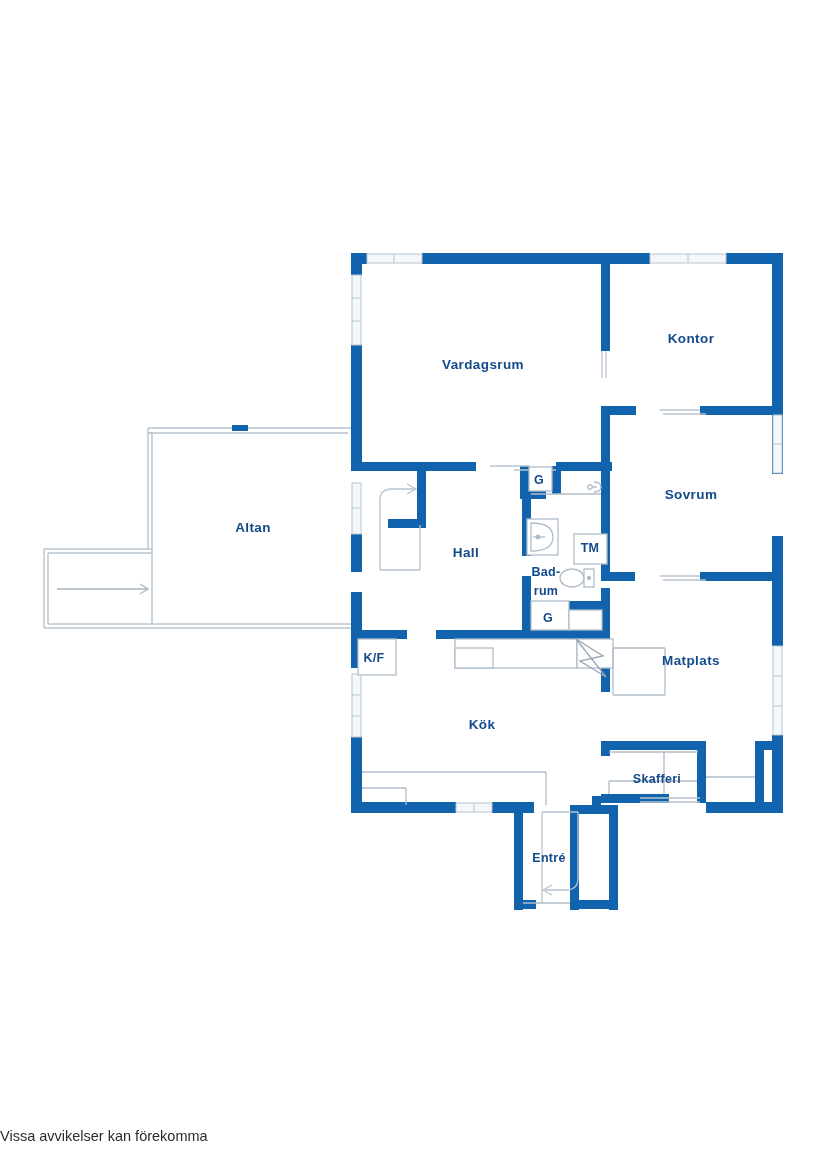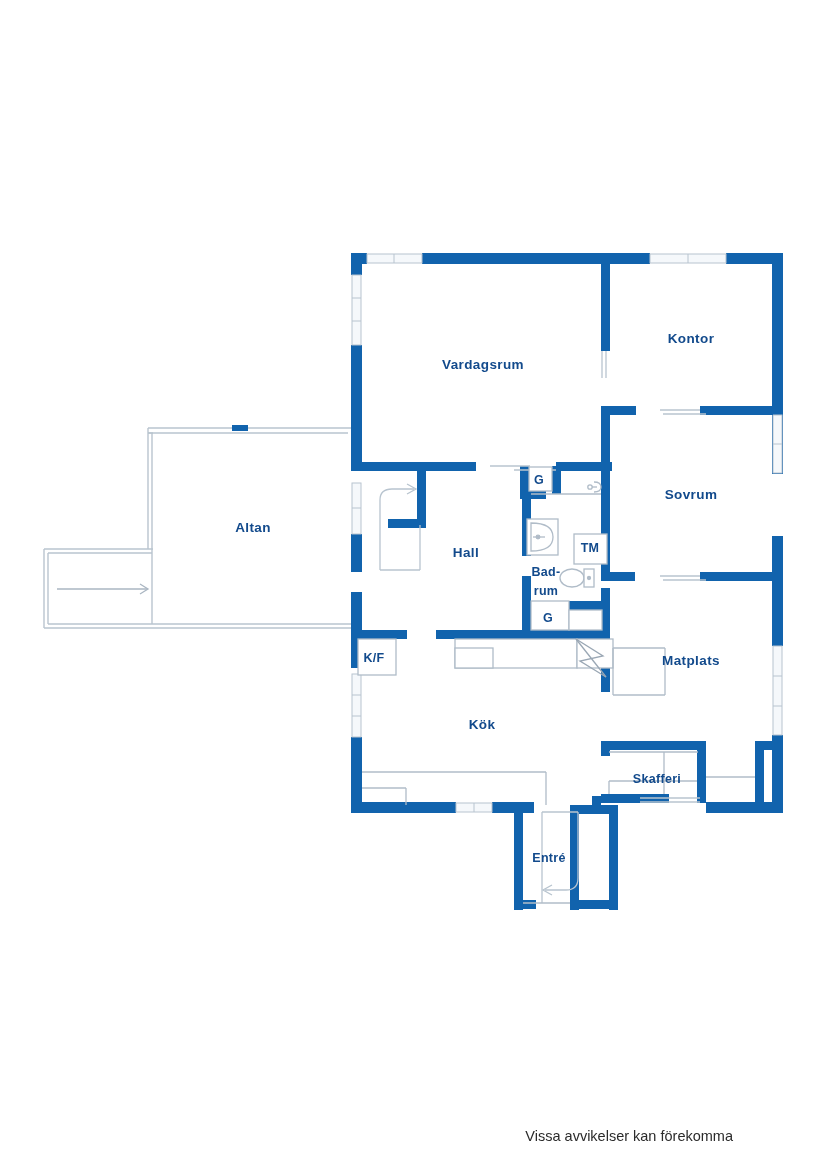--- a/index.html
+++ b/index.html
@@ -33,21 +33,21 @@
     text-anchor: middle;
     dominant-baseline: middle;
   }
   .room-label.sz-13 { font-size: 13.5px; letter-spacing: 0.4px; }
   .room-label.sz-12 { font-size: 12.5px; letter-spacing: 0.3px; }
   .disclaimer {
     position: absolute;
     left: 0;
     top: 1128px;
     width: 733px;
-    text-align: right;
+    text-align: left;
     font-family: "Liberation Sans", sans-serif;
     font-size: 14.5px;
     color: #2b2b2b;
   }
 </style>
 </head>
 <body>
 
 <div id="floorplan-root">
 

